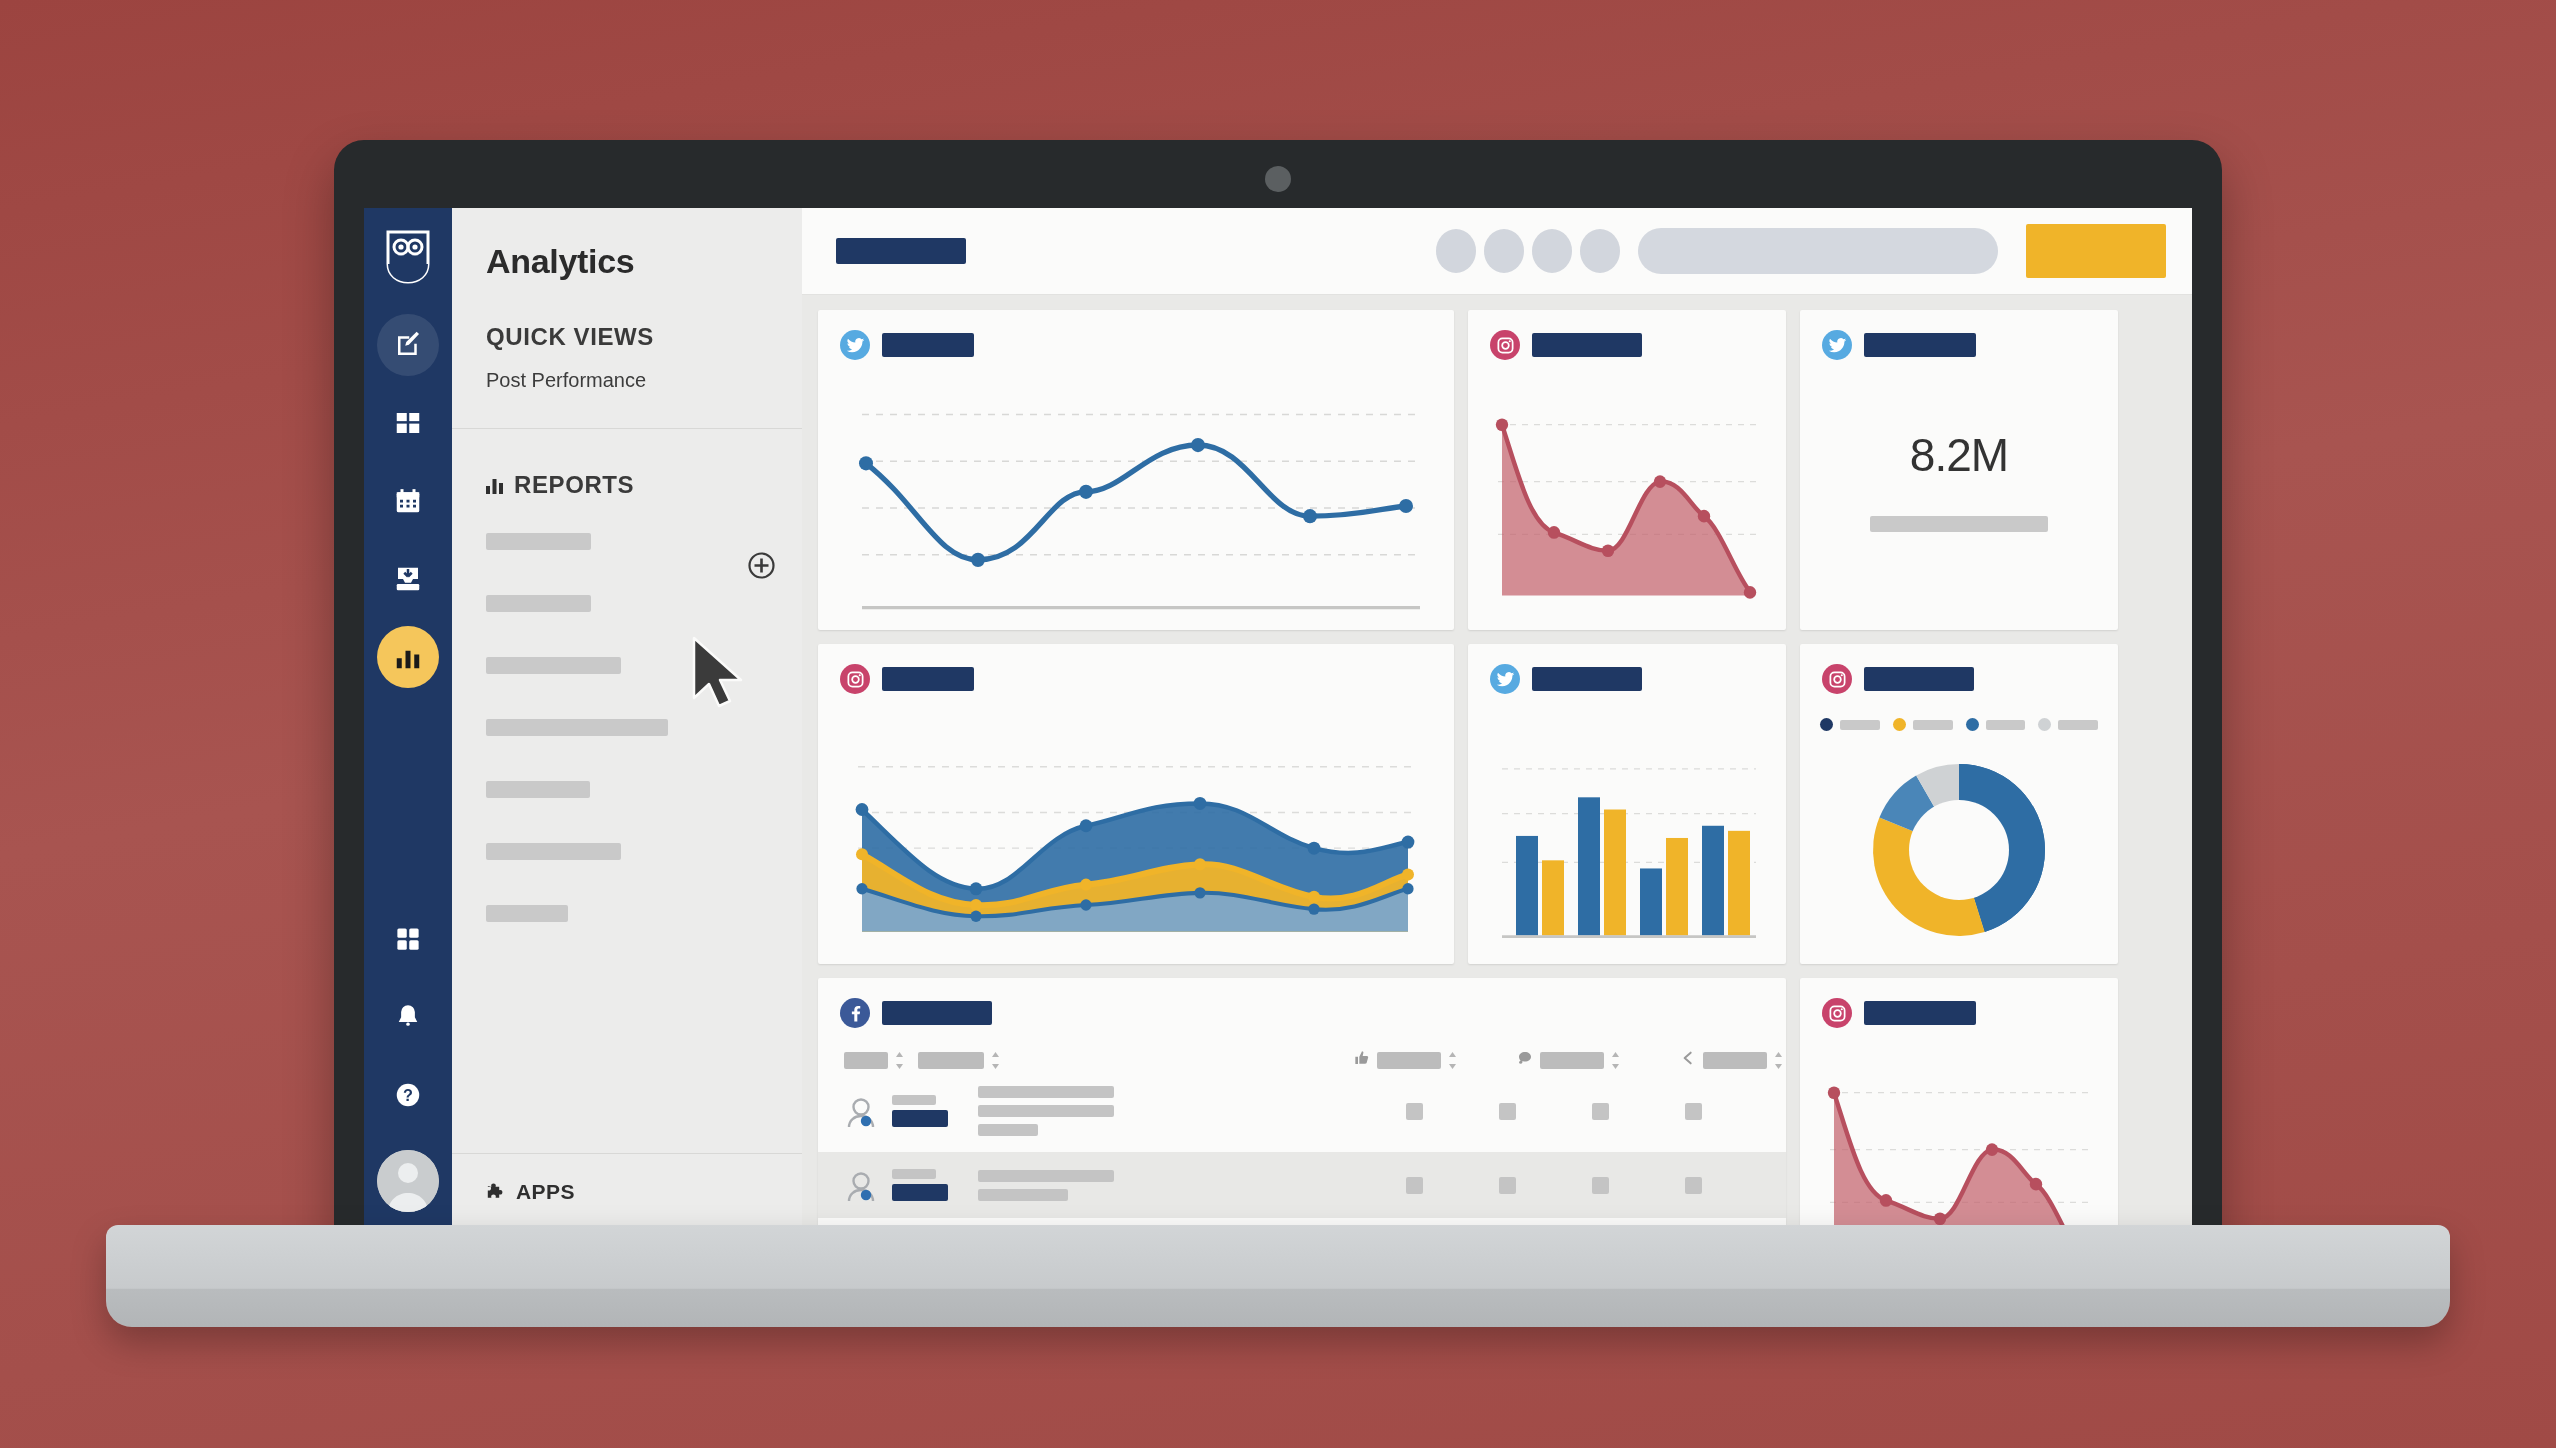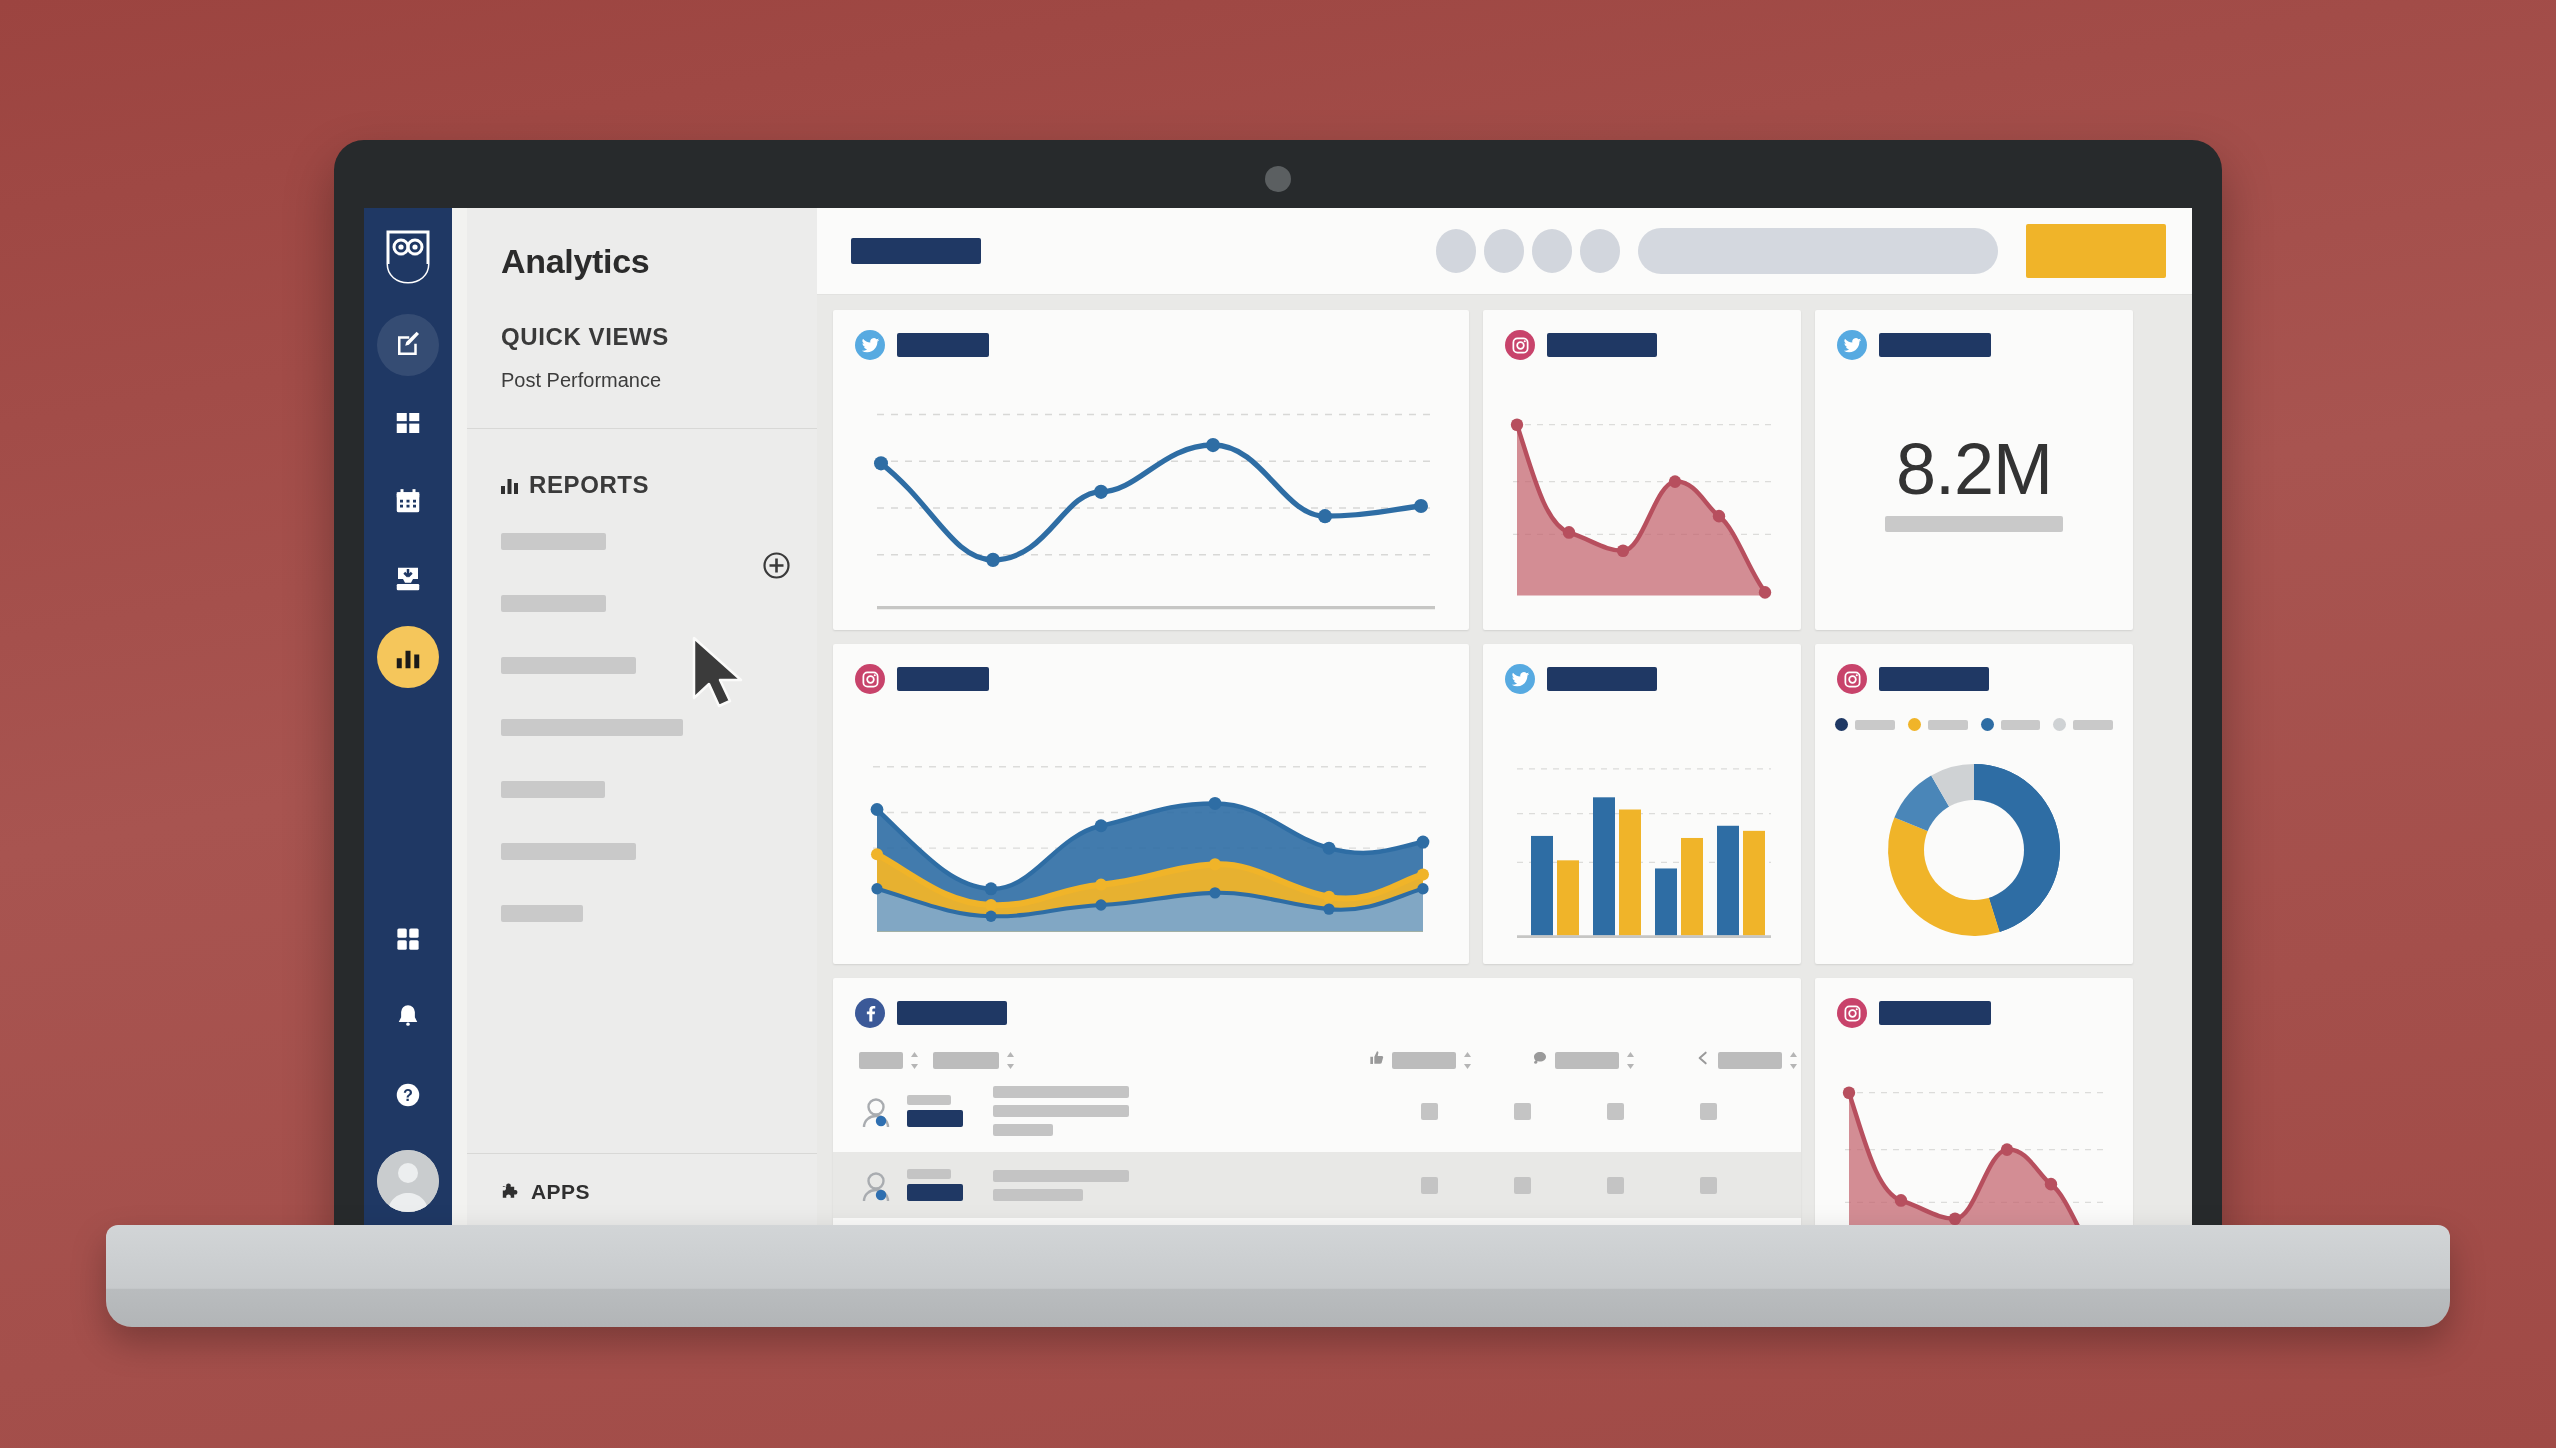--- a/index.html
+++ b/index.html
@@ -56,21 +56,21 @@
   .rail-spacer { flex:1 1 auto; }
   #avatar {
     width:62px; height:62px; border-radius:50%;
     background:#c9ccce; display:flex; align-items:flex-end; justify-content:center;
     overflow:hidden; margin-top:8px;
   }
 
   
   #panel {
     width:350px; flex:0 0 350px; background:#ececeb;
-    display:flex; flex-direction:column; position:relative;margin-left:15px;
+    display:flex; flex-direction:column; position:relative;
   }
   #panel-title { font-size:34px; font-weight:bold; color:#2b2b2b; padding:34px 0 0 34px; letter-spacing:-.3px; }
   .panel-section-label {
     font-size:24px; font-weight:bold; color:#3a3a3a;
     letter-spacing:.6px; padding:42px 0 0 34px; display:flex; align-items:center; gap:9px;
   }
   #quickview-item { font-size:20px; color:#3c3c3c; padding:18px 0 0 34px; }
   .panel-rule { height:1px; background:#d8d8d6; margin:36px 0 0 0; }
   #reports-list { position:relative; padding-top:34px; flex:1 1 auto; }
   .skel { height:17px; background:#c9c9c9; border-radius:2px; margin-left:34px; }
@@ -105,21 +105,21 @@
   .net-icon { width:30px; height:30px; border-radius:50%; flex:0 0 30px; display:flex; align-items:center; justify-content:center; }
   .net-twitter { background:#57aae1; }
   .net-instagram { background:#c8436b; }
   .net-facebook { background:#3b5998; }
   .net-icon svg { width:19px; height:19px; }
   .chart-area { position:absolute; left:0; right:0; top:72px; bottom:0; }
   .chart-area svg { width:100%; height:100%; display:block; }
 
   
   #stat-value { position:absolute; left:0; right:0; top:118px; text-align:center;
-                font-size:72px; font-weight:normal; color:#333; letter-spacing:-1px; }
+                font-size:46px; font-weight:normal; color:#333; letter-spacing:-1px; }
   #stat-caption { position:absolute; left:50%; transform:translateX(-50%); top:206px;
                   width:178px; height:16px; background:#c9c9c9; border-radius:2px; }
 
   
   #donut-legend { position:absolute; left:20px; top:74px; right:14px; display:flex; align-items:center; gap:7px; }
   .legend-dot { width:13px; height:13px; border-radius:50%; flex:0 0 13px; }
   .legend-bar { height:10px; background:#c9c9c9; border-radius:2px; }
 
   
   #table-card { grid-column:1 / span 2; }

